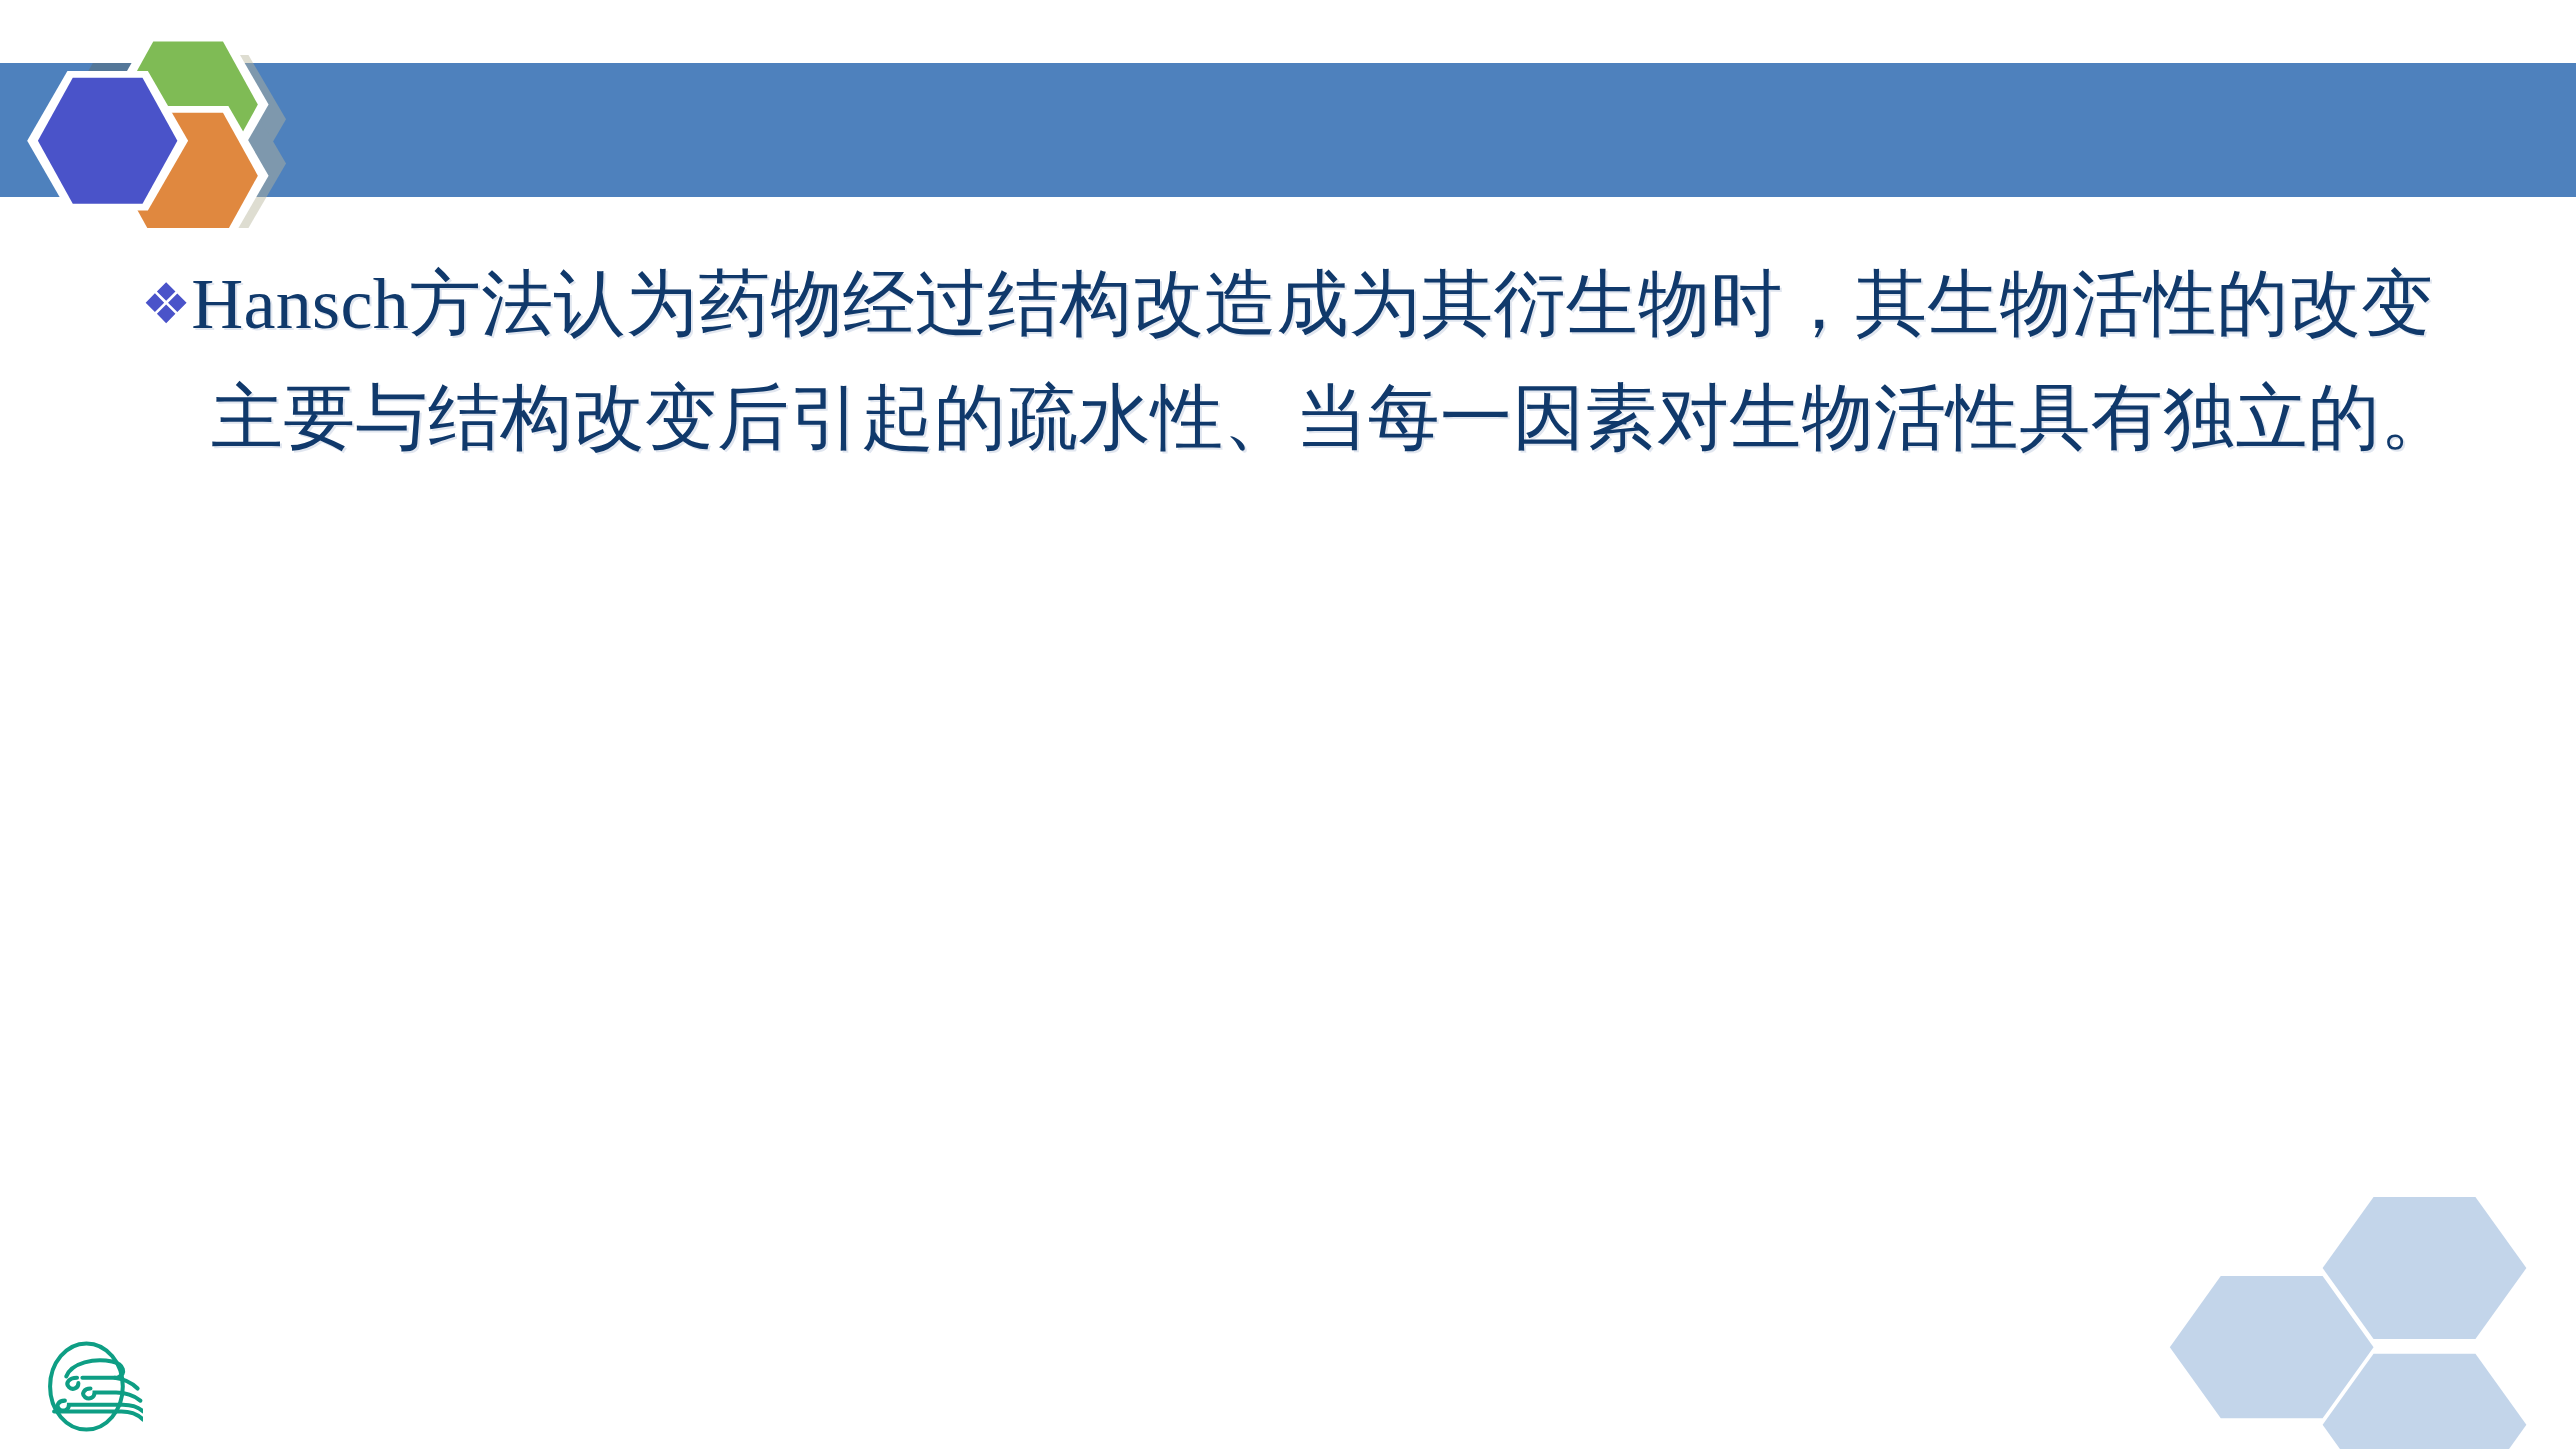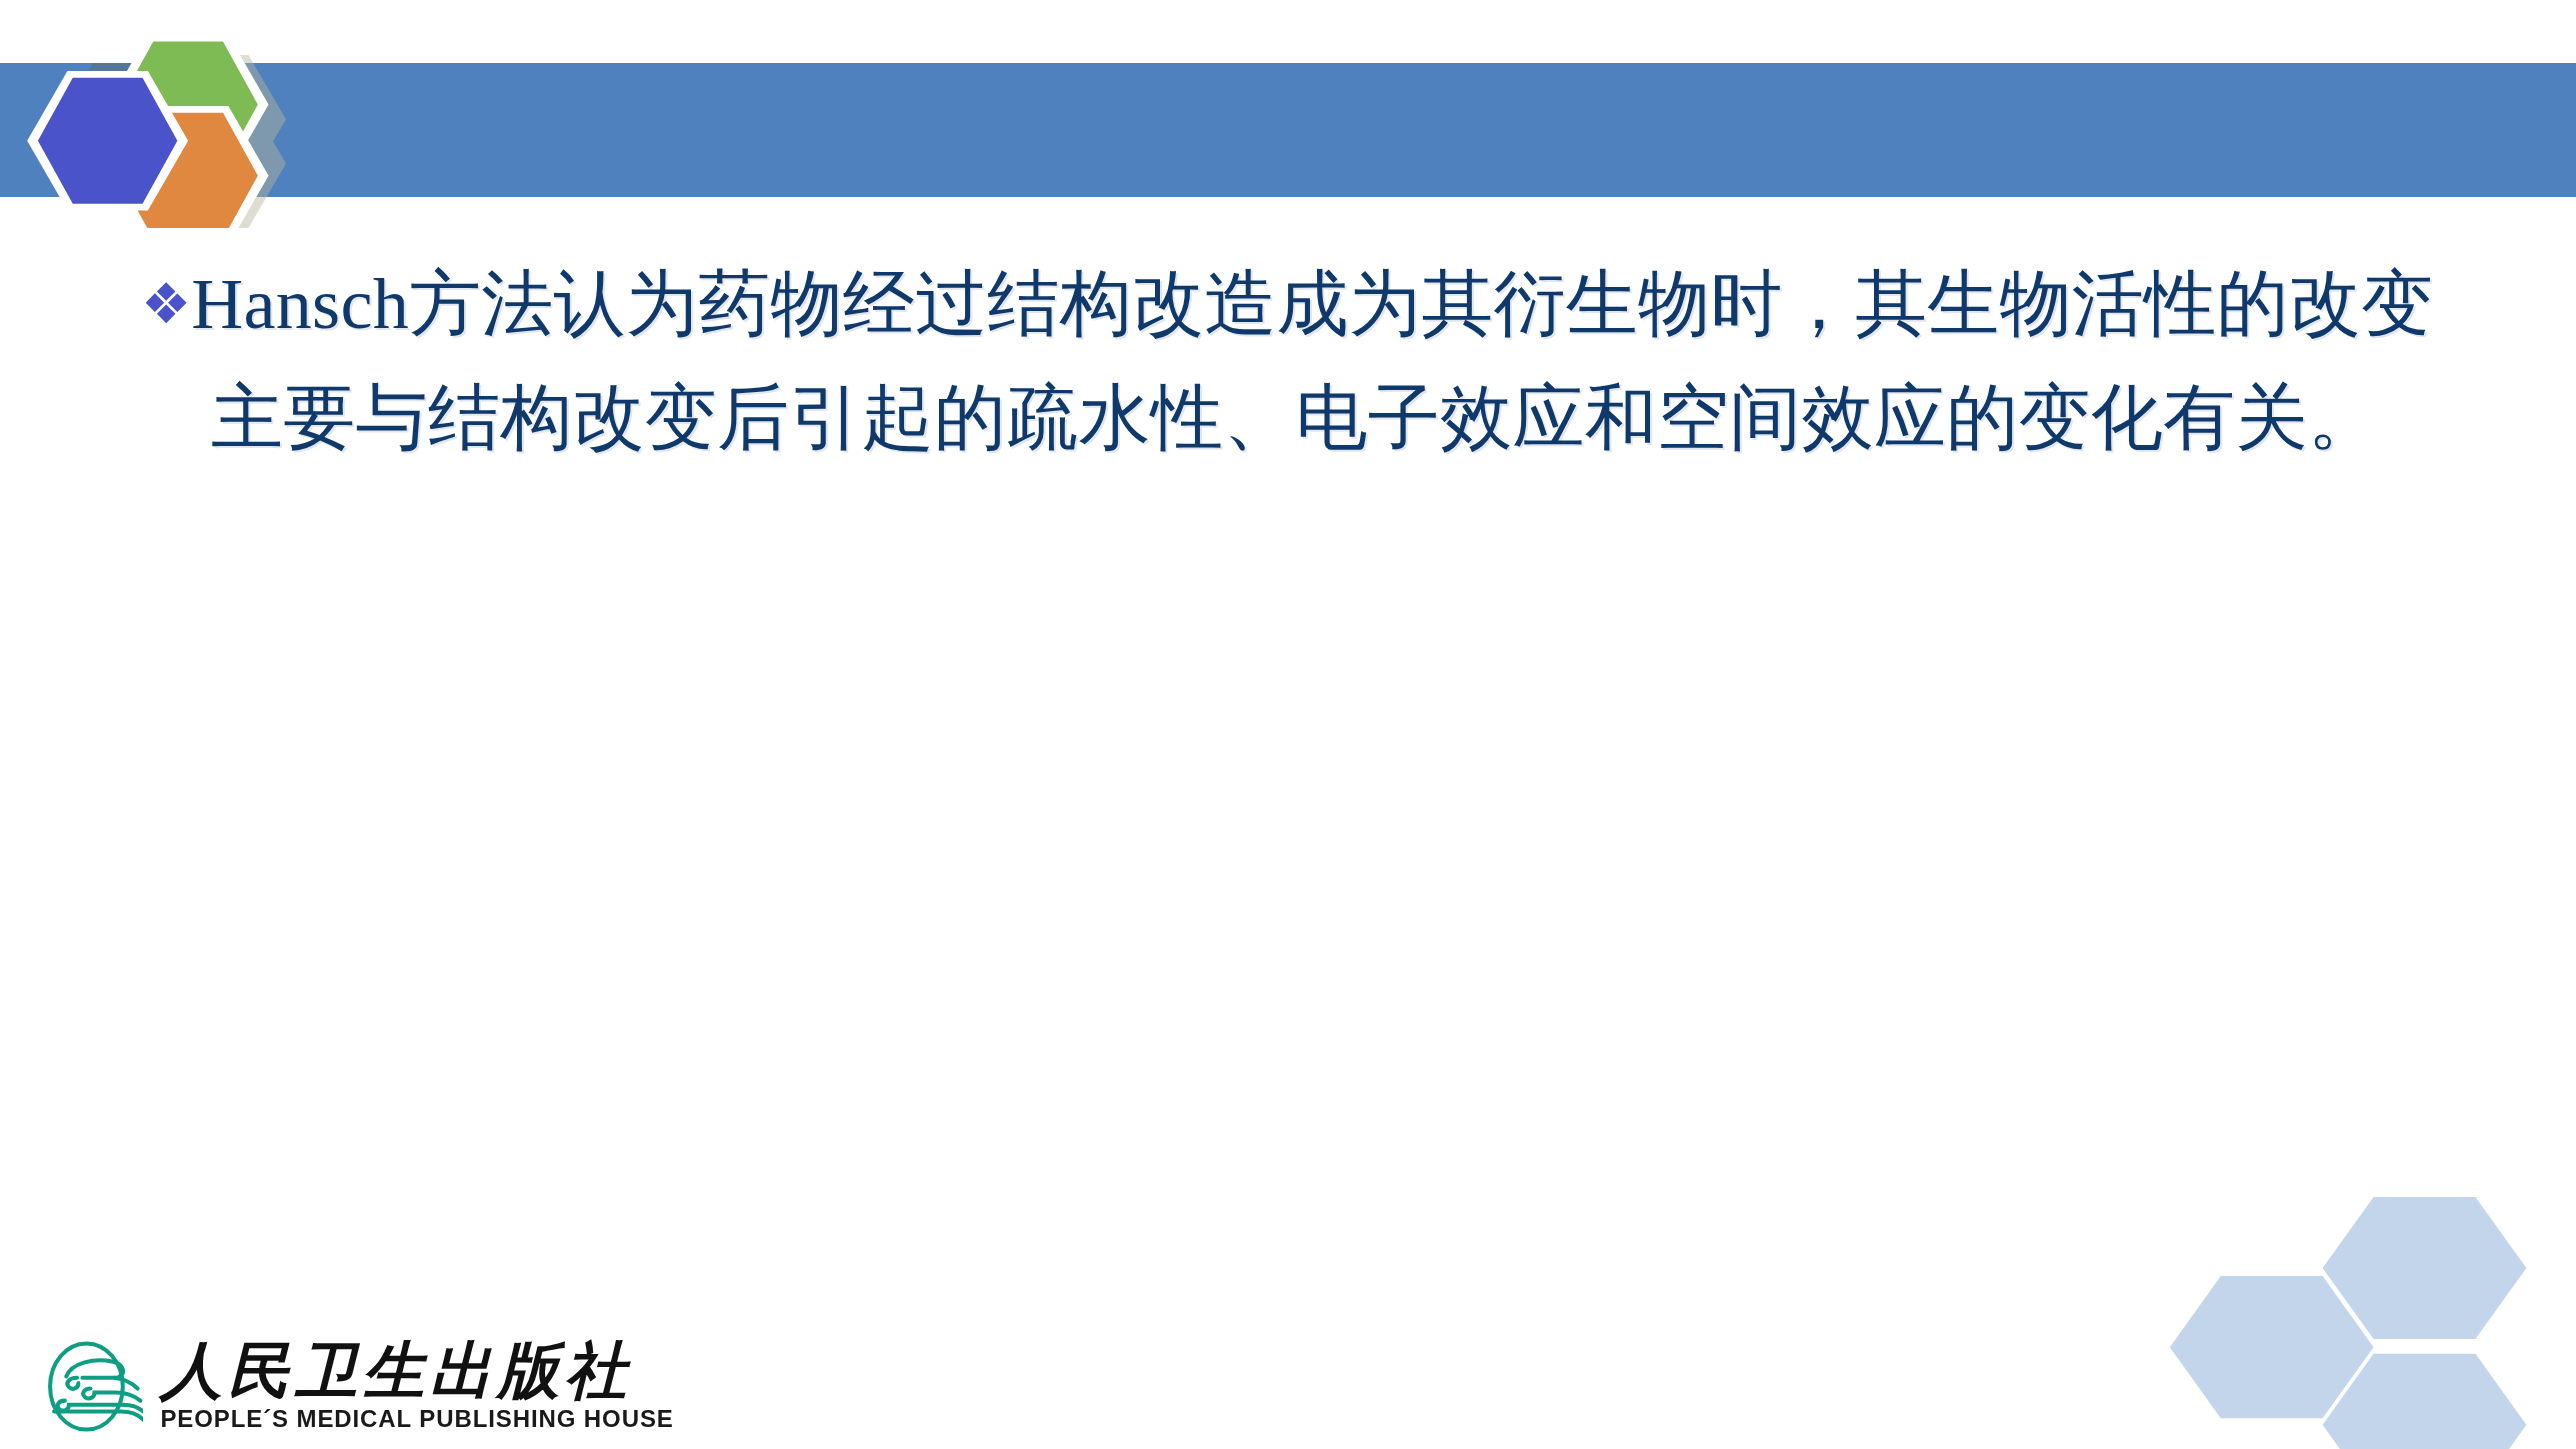--- a/index.html
+++ b/index.html
@@ -137,21 +137,21 @@
     <polygon points="180,158 300,158 360,262 300,366 180,366 120,262" fill="#ffffff"></polygon>
     <polygon points="188,168 292,168 344,262 292,356 188,356 136,262" fill="#e0883f"></polygon>
 
     <polygon points="60,106 180,106 240,210 180,314 60,314 0,210" fill="#ffffff"></polygon>
     <polygon points="68,116 172,116 224,210 172,304 68,304 16,210" fill="#4a53c9"></polygon>
   </svg>
 </div>
 
 <div id="content">
 
-  <p class="bullet-para para-1"><span class="bullet-glyph">❖</span><span>Hansch方法认为药物经过结构改造成为其衍生物时，其生物活性的改变主要与结构改变后引起的疏水性、电子效应和空间效应的变化有关。</span></p>
+  <p class="bullet-para para-1"><span class="bullet-glyph">❖</span><span>Hansch方法认为药物经过结构改造成为其衍生物时，其生物活性的改变主要与结构改变后引起的疏水性、当每一因素对生物活性具有独立的。</span></p>
 
 
 </div>
 
 <div id="corner-hex-cluster">
   <svg width="429" height="315" viewBox="0 0 640 470" xmlns="http://www.w3.org/2000/svg">
     <polygon points="110,212 262,212 338,318 262,424 110,424 34,318" fill="#c3d5ea"></polygon>
     <polygon points="338,94 490,94 566,200 490,306 338,306 262,200" fill="#c3d5ea"></polygon>
     <polygon points="338,328 490,328 566,434 490,540 338,540 262,434" fill="#c3d5ea"></polygon>
   </svg>
@@ -160,18 +160,14 @@
 <div id="publisher-logo">
   <svg id="publisher-mark" viewBox="0 0 150 150" xmlns="http://www.w3.org/2000/svg">
     <ellipse cx="66" cy="75" rx="54" ry="64" fill="none" stroke="#0e9e84" stroke-width="6"></ellipse>
     <path d="M36 60 C44 40 78 32 104 38 C122 42 126 56 112 62 L60 62" fill="none" stroke="#0e9e84" stroke-width="6" stroke-linecap="round"></path>
     <path d="M52 62 C40 62 34 70 40 76 C45 81 54 78 54 70" fill="none" stroke="#0e9e84" stroke-width="6" stroke-linecap="round"></path>
     <path d="M108 62 C124 64 134 70 142 78" fill="none" stroke="#0e9e84" stroke-width="6" stroke-linecap="round"></path>
     <path d="M72 78 C62 78 58 86 64 91 C70 95 78 92 78 84 L110 84 C126 84 136 88 146 96" fill="none" stroke="#0e9e84" stroke-width="6" stroke-linecap="round"></path>
     <path d="M34 96 C24 96 20 104 26 109 C32 113 40 110 40 102 L120 102 C134 102 144 106 150 112" fill="none" stroke="#0e9e84" stroke-width="6" stroke-linecap="round"></path>
     <path d="M18 112 L118 112 C132 112 142 116 150 124" fill="none" stroke="#0e9e84" stroke-width="6" stroke-linecap="round"></path>
   </svg>
-  <div id="publisher-wordmark">
-    <div id="publisher-cn">人民卫生出版社</div>
-    <div id="publisher-en">PEOPLE´S MEDICAL PUBLISHING HOUSE</div>
-  </div>
 </div>
 
 
 </body></html>

